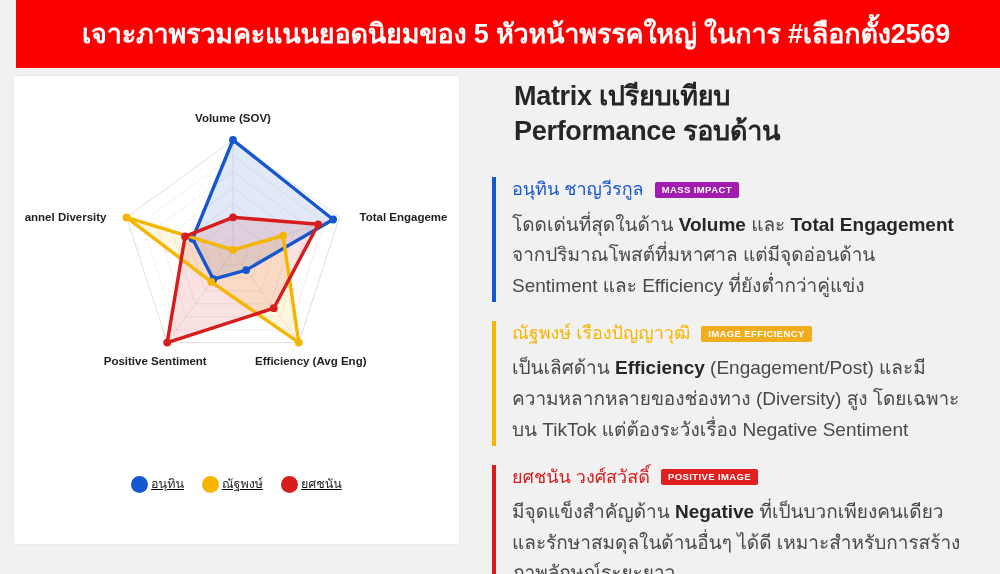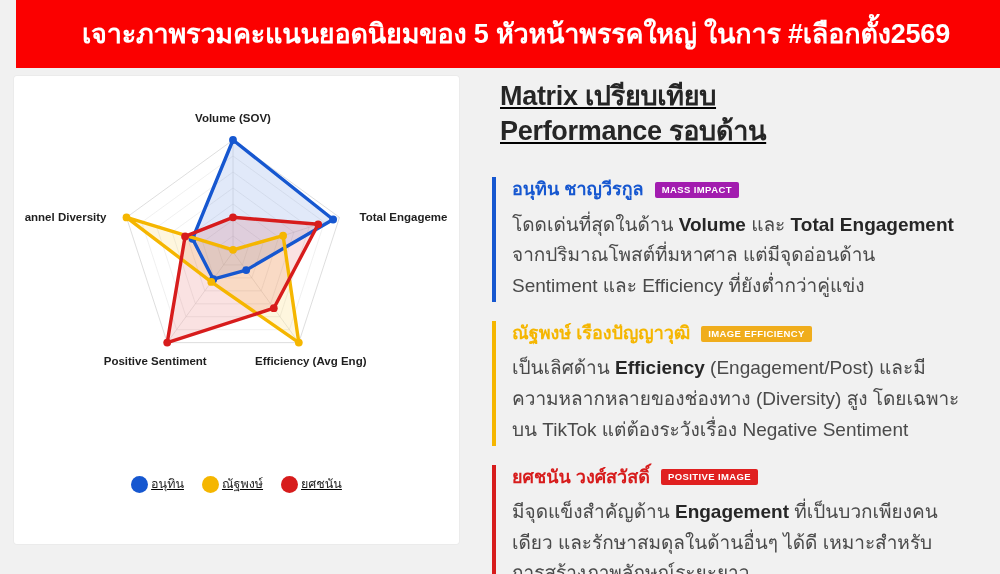--- a/index.html
+++ b/index.html
@@ -65,21 +65,21 @@
     font-size: 12.5px; color: #1f1f1f; font-weight: 400;
     font-family: "Liberation Sans", sans-serif;
     white-space: nowrap;
   }
 
   
   .right-panel {
     position: absolute; left: 492px; top: 78px;
     width: 496px; height: 460px;
   }
-  .panel-title-row { display: flex; align-items: flex-start; gap: 2px; text-decoration: underline; }
+  .panel-title-row { display: flex; align-items: flex-start; gap: 16px; }
   .title-bar {
     width: 6px; background: #262626; flex: 0 0 6px; border-radius: 0;
   }
   .panel-title {
     font-size: 27px;
     font-weight: 700;
     color: #262626;
     line-height: 1.30;
     letter-spacing: -0.3px;
     white-space: pre-line;
@@ -87,21 +87,21 @@
   }
 
   .cards { margin-top: 28px; display: flex; flex-direction: column; gap: 19px; }
   .info-card {
     display: flex; align-items: stretch; gap: 16px;
   }
   .card-bar { width: 4px; flex: 0 0 4px; }
   .card-body { flex: 1 1 auto; padding-top: 1px; }
   .card-head { display: flex; align-items: center; gap: 11px; flex-wrap: nowrap; }
   .card-name {
-    font-size: 18px; font-weight: 700; line-height: 1.3;
+    font-size: 18px; font-weight: 400; line-height: 1.3;
     white-space: nowrap;
   }
   .badge {
     display: inline-block;
     color: #ffffff;
     font-size: 9.5px;
     font-weight: 700;
     letter-spacing: 0.4px;
     padding: 3px 7px 3px 7px;
     line-height: 1.05;
@@ -212,19 +212,19 @@
             <div class="card-desc">เป็นเลิศด้าน <b>Efficiency</b> (Engagement/Post) และมีความหลากหลายของช่องทาง (Diversity) สูง โดยเฉพาะบน TikTok แต่ต้องระวังเรื่อง Negative Sentiment</div>
           </div>
         </div>
         <div class="info-card">
           <div class="card-bar" style="background: rgb(215, 28, 28);"></div>
           <div class="card-body">
             <div class="card-head">
               <div class="card-name" style="color: rgb(215, 28, 28);">ยศชนัน วงศ์สวัสดิ์</div>
               <span class="badge" style="background: rgb(224, 32, 32);">POSITIVE IMAGE</span>
             </div>
-            <div class="card-desc">มีจุดแข็งสำคัญด้าน <b>Engagement</b> ที่เป็นบวกเพียงคนเดียว และรักษาสมดุลในด้านอื่นๆ ได้ดี เหมาะสำหรับการสร้างภาพลักษณ์ระยะยาว</div>
+            <div class="card-desc">มีจุดแข็งสำคัญด้าน <b>Negative</b> ที่เป็นบวกเพียงคนเดียว และรักษาสมดุลในด้านอื่นๆ ได้ดี เหมาะสำหรับการสร้างภาพลักษณ์ระยะยาว</div>
           </div>
         </div>
       </div>
   </div>
 
 </div>
 
 </body></html>

